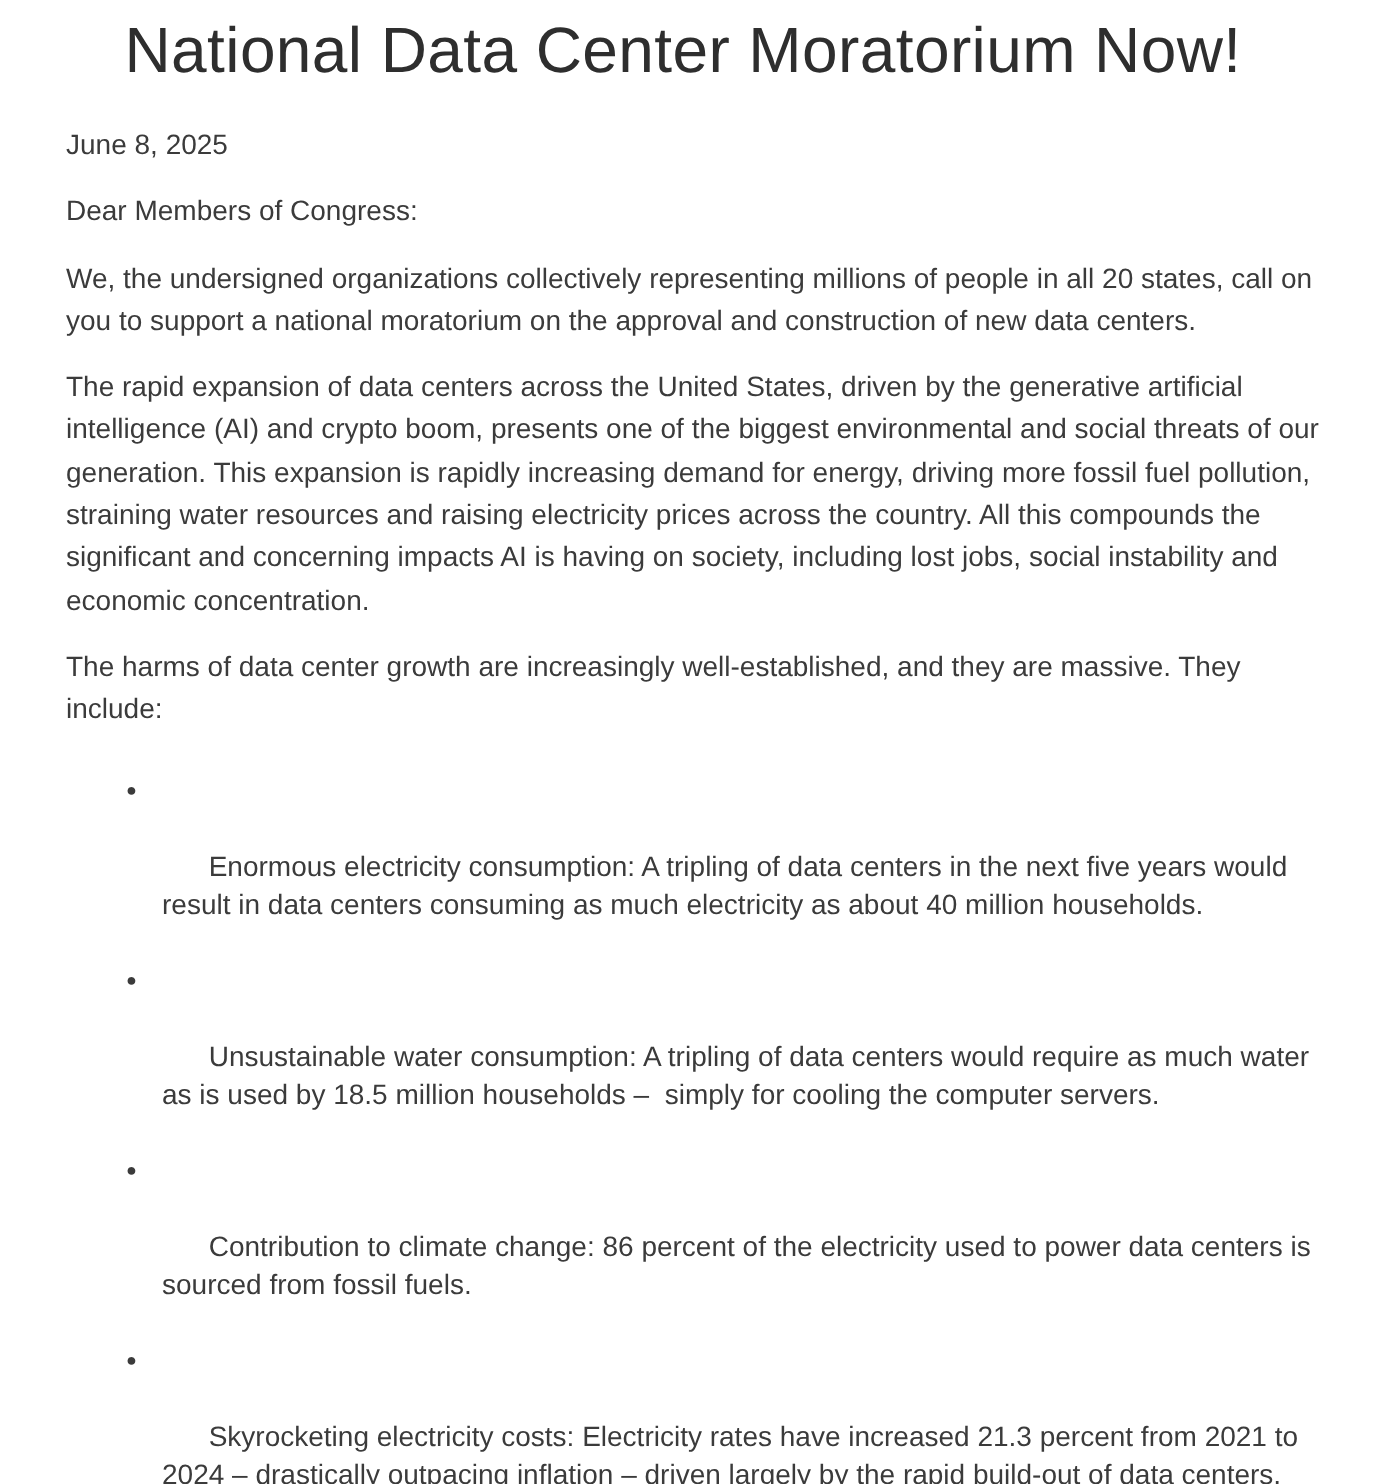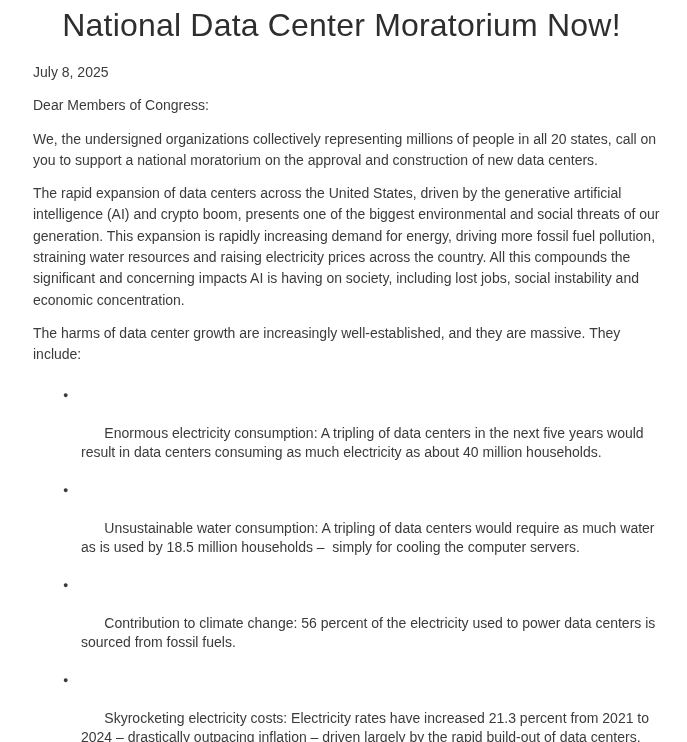--- a/index.html
+++ b/index.html
@@ -54,42 +54,42 @@
     color: #3b3b3b;
   }
 </style>
 </head>
 <body>
 
 <div class="page">
 
   <h1 class="doc-title">National Data Center Moratorium Now!</h1>
 
-  <p class="para">July 8, 2025</p>
+  <p class="para">June 8, 2025</p>
 
   <p class="para">Dear Members of Congress:</p>
 
   <p class="para">We, the undersigned organizations collectively representing millions of people in all 20 states, call on you to support a national moratorium on the approval and construction of new data centers.</p>
 
   <p class="para">The rapid expansion of data centers across the United States, driven by the generative artificial intelligence (AI) and crypto boom, presents one of the biggest environmental and social threats of our generation. This expansion is rapidly increasing demand for energy, driving more fossil fuel pollution, straining water resources and raising electricity prices across the country. All this compounds the significant and concerning impacts AI is having on society, including lost jobs, social instability and economic concentration.</p>
 
   <p class="para tight-bottom">The harms of data center growth are increasingly well-established, and they are massive. They include:</p>
 
   <ul class="harms-list">
     <li>
       <span class="bullet">●</span>
       <span>Enormous electricity consumption: A tripling of data centers in the next five years would result in data centers consuming as much electricity as about 40 million households.</span>
     </li>
     <li>
       <span class="bullet">●</span>
       <span>Unsustainable water consumption: A tripling of data centers would require as much water as is used by 18.5 million households –  simply for cooling the computer servers.</span>
     </li>
     <li>
       <span class="bullet">●</span>
-      <span>Contribution to climate change: 56 percent of the electricity used to power data centers is sourced from fossil fuels.</span>
+      <span>Contribution to climate change: 86 percent of the electricity used to power data centers is sourced from fossil fuels.</span>
     </li>
     <li>
       <span class="bullet">●</span>
       <span>Skyrocketing electricity costs: Electricity rates have increased 21.3 percent from 2021 to 2024 – drastically outpacing inflation – driven largely by the rapid build-out of data centers, something that could continue to escalate over time.</span>
     </li>
 
   </ul>
 
 </div>
 

